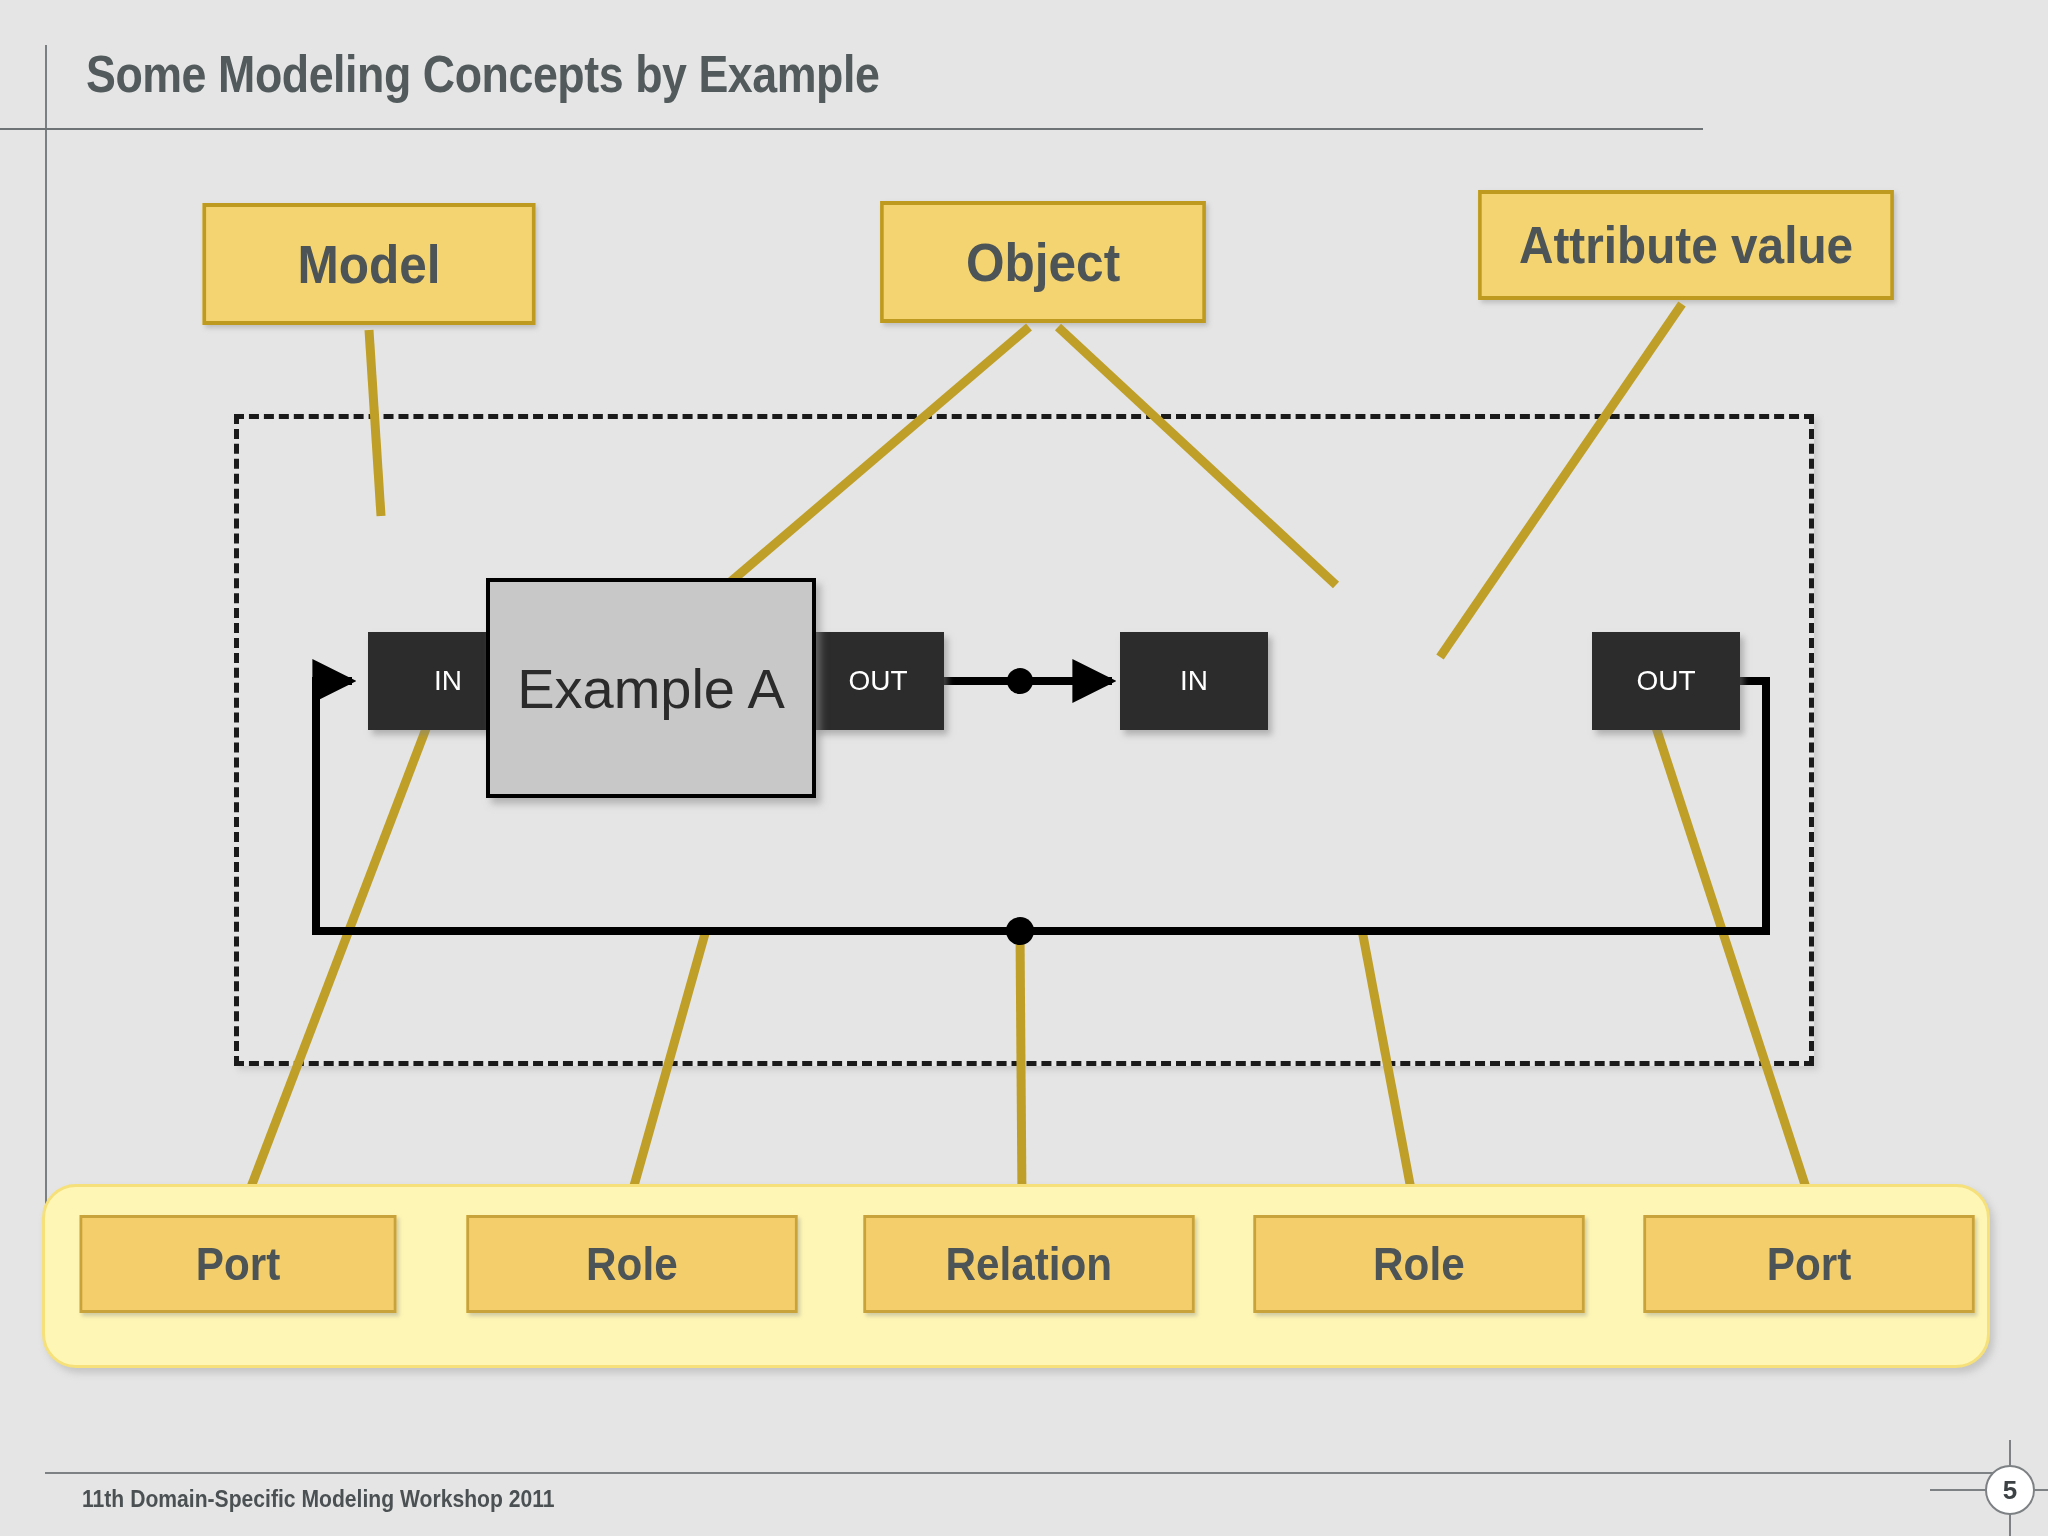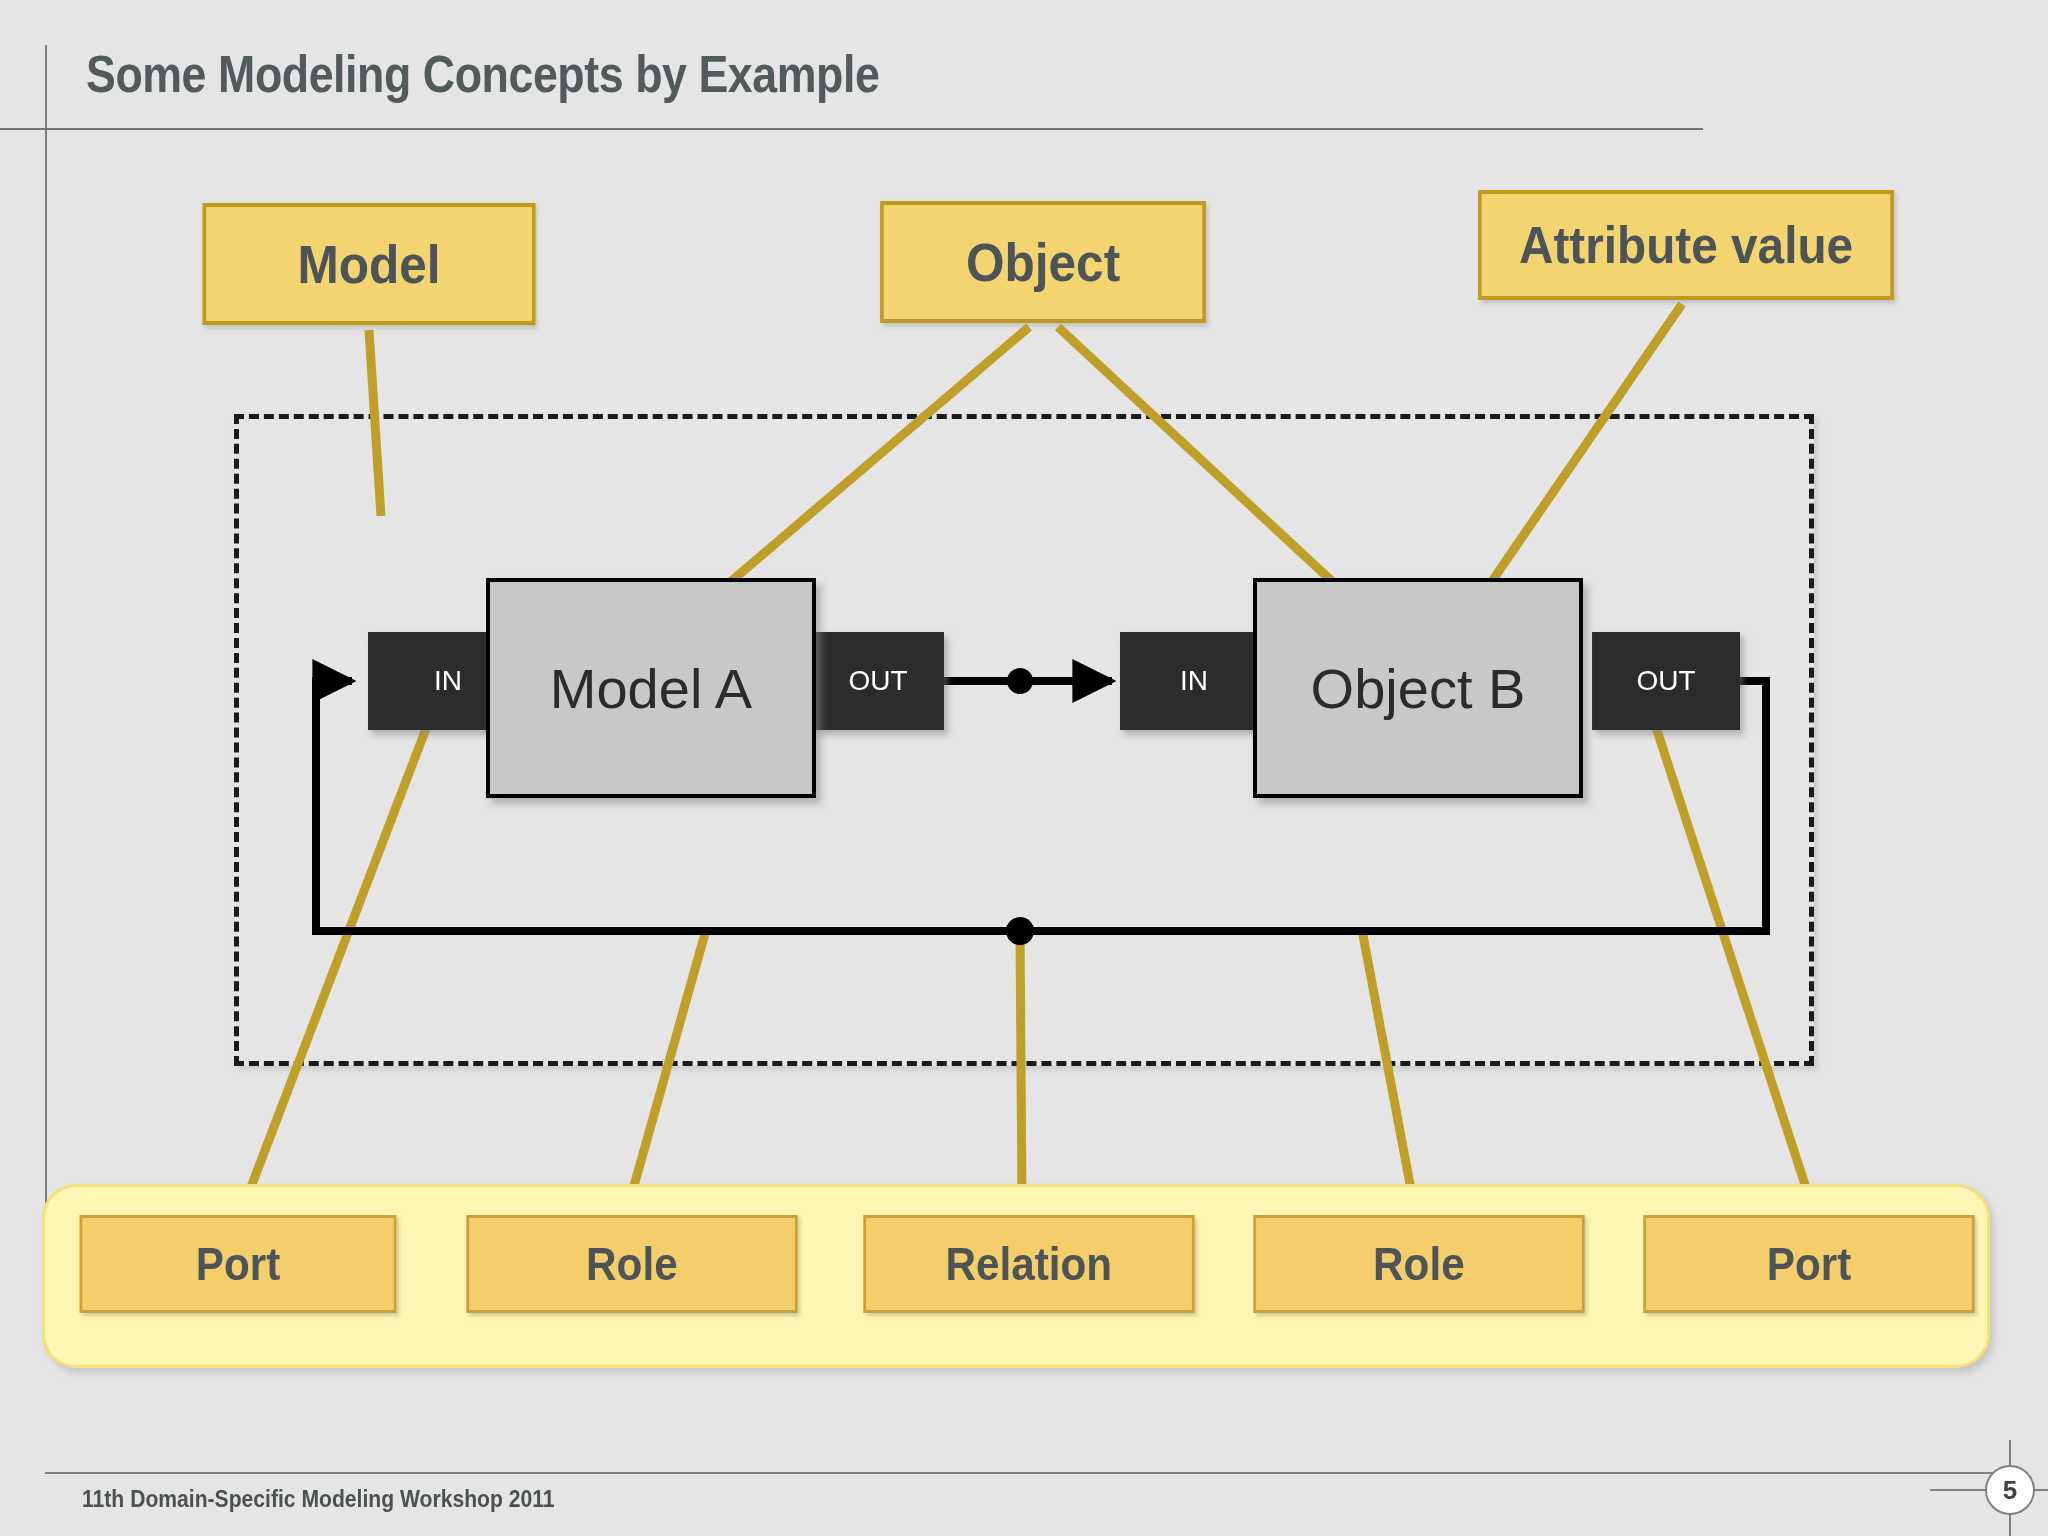--- a/index.html
+++ b/index.html
@@ -248,25 +248,24 @@
 
     <line x1="944" y1="681" x2="1112" y2="681" stroke="#000000" stroke-width="8" marker-end="url(#arrow)"></line>
     <circle cx="1020" cy="681" r="13" fill="#000000"></circle>
 
     <path d="M 1740 681 L 1766 681 L 1766 931 L 316 931 L 316 681 L 352 681" fill="none" stroke="#000000" stroke-width="8" marker-end="url(#arrow)"></path>
     <circle cx="1020" cy="931" r="14" fill="#000000"></circle>
   </svg>
 
   <div class="port" id="port-a-in">IN</div>
   <div class="port" id="port-a-out">OUT</div>
-  <div class="objbox" id="object-a">Model A</div>
+  <div class="objbox" id="object-a">Example A</div>
 
   <div class="port" id="port-b-in">IN</div>
   <div class="port" id="port-b-out">OUT</div>
-  <div class="objbox" id="object-b">Object B</div>
 
   <div class="callout" id="callout-model">
     <span>Model</span>
   </div>
   <div class="callout" id="callout-object">
     <span>Object</span>
   </div>
   <div class="callout" id="callout-attr">
     <span>Attribute value</span>
   </div>

